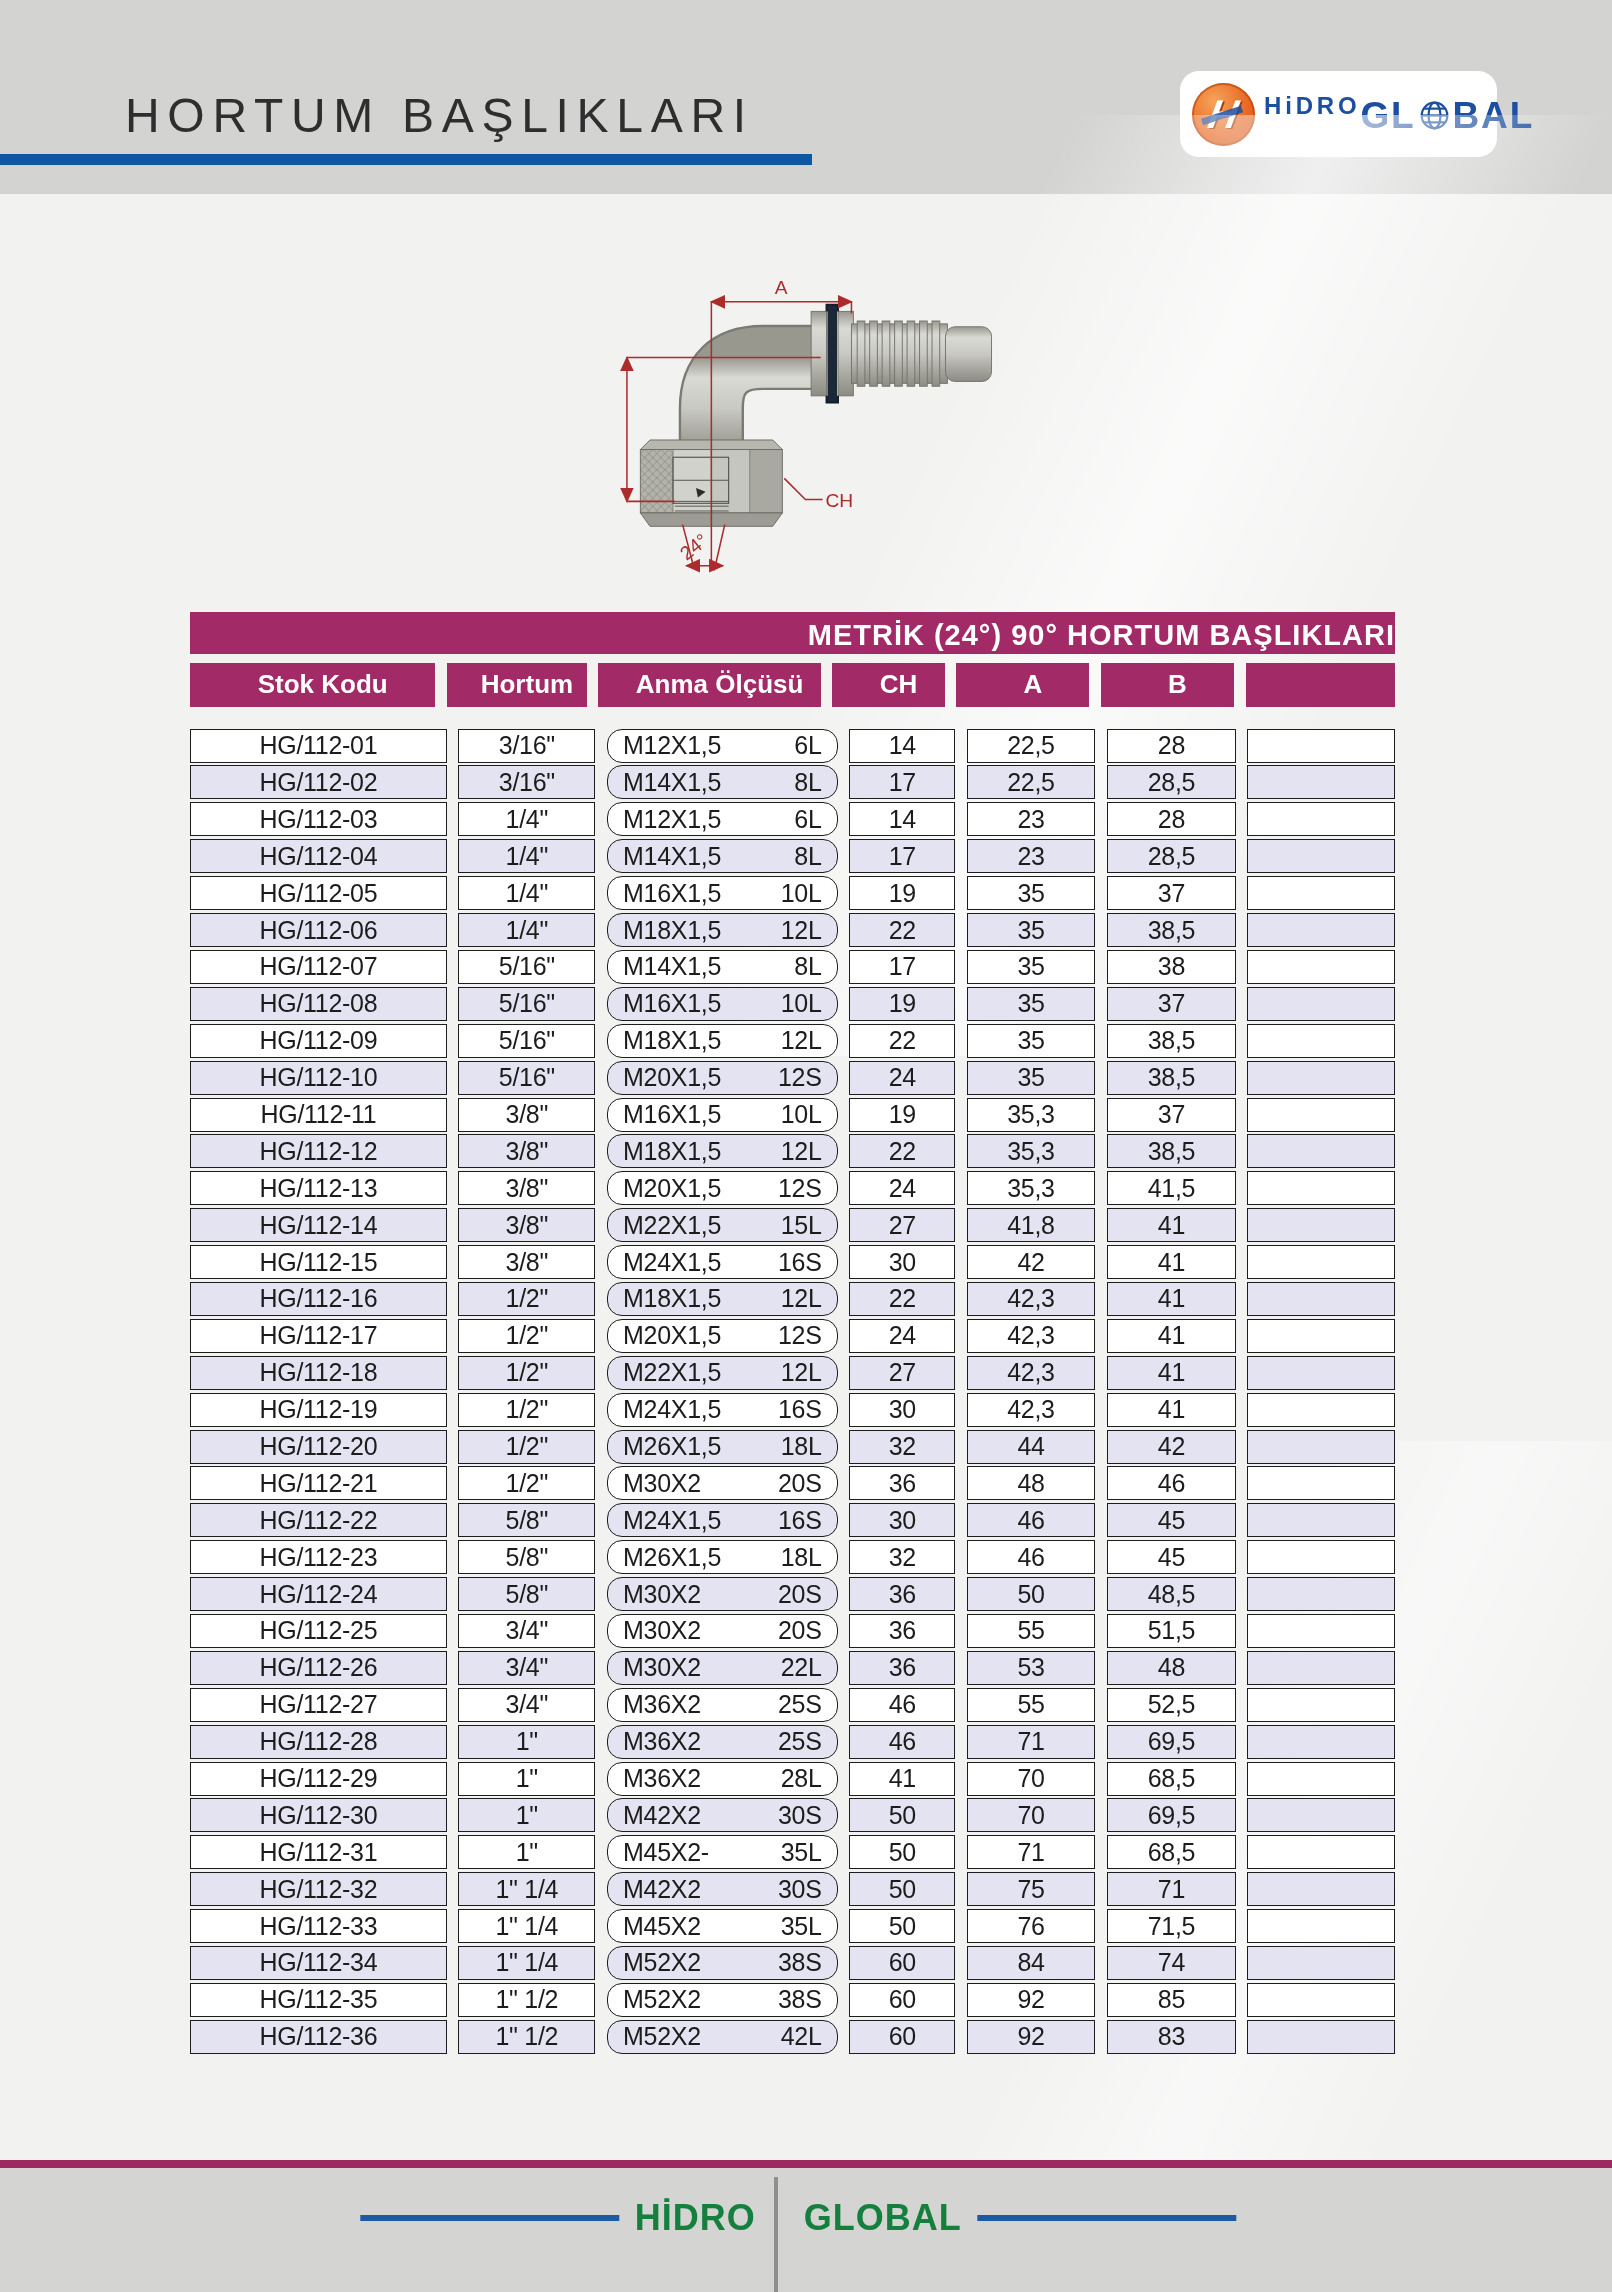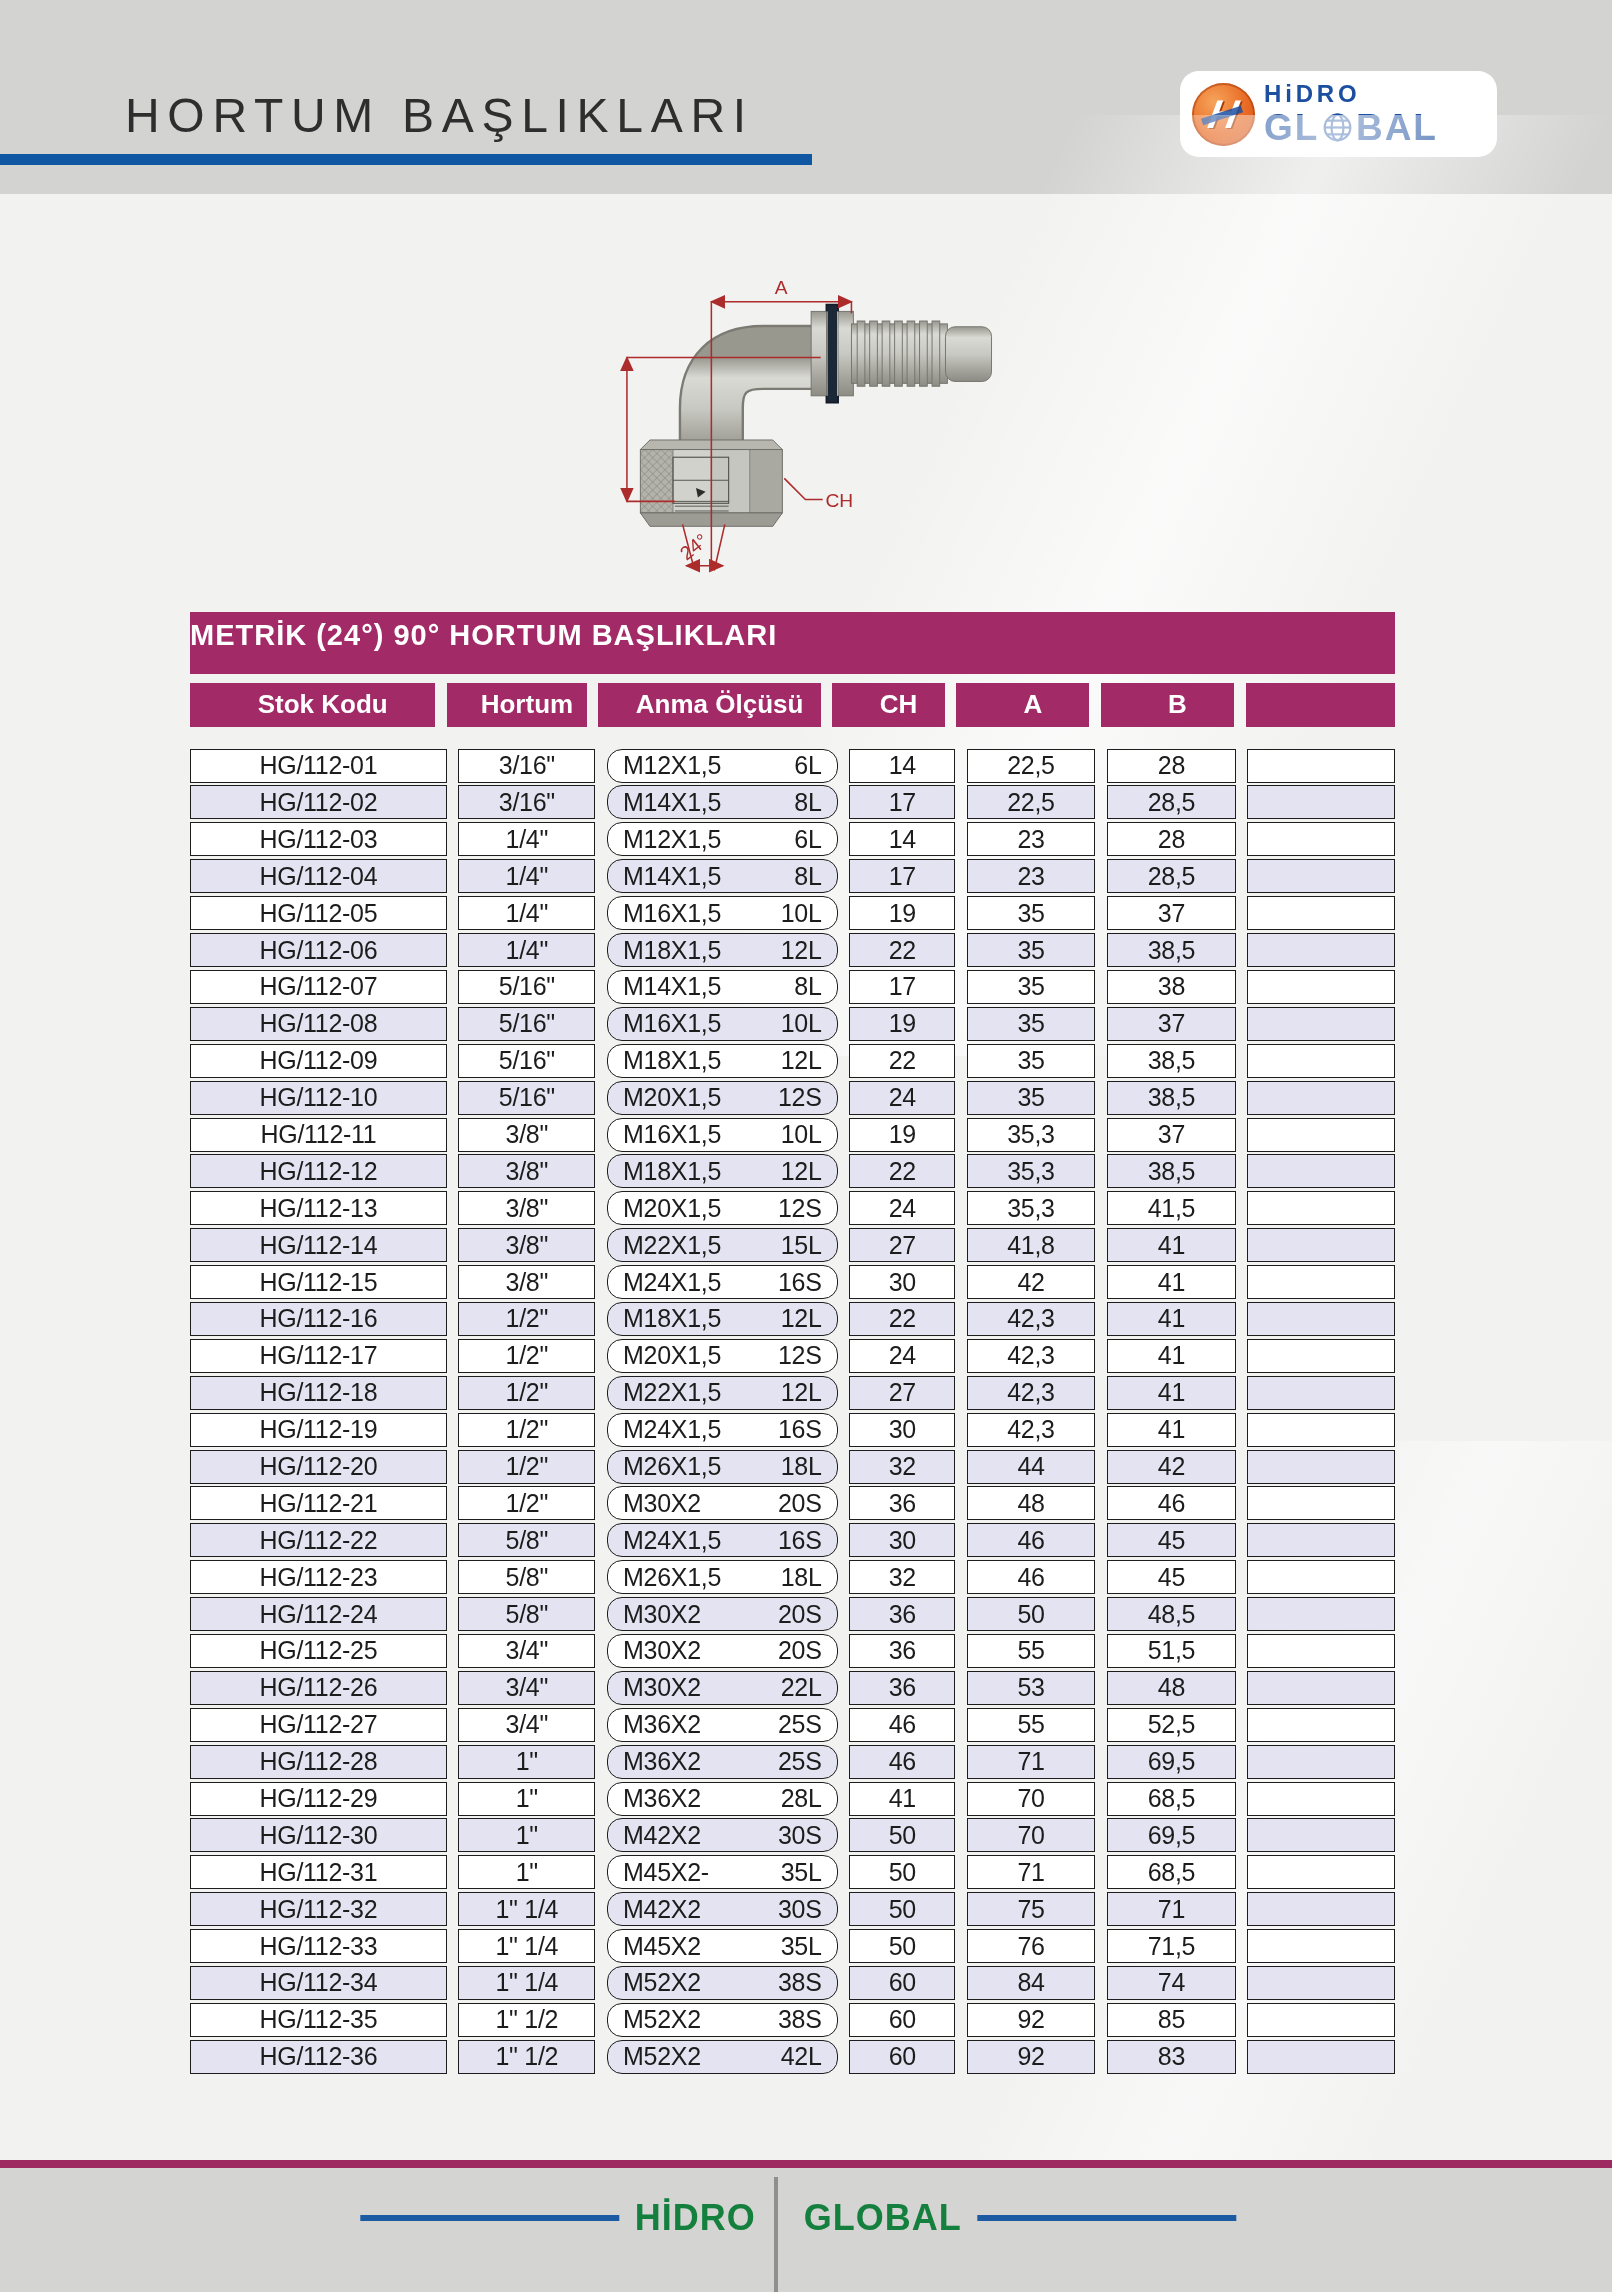--- a/index.html
+++ b/index.html
@@ -18,36 +18,36 @@
   .title-underline{position:absolute;left:0;top:154px;width:812px;height:10.6px;background:var(--blue-line);}
   
   .logo-box{position:absolute;left:1180px;top:71px;width:317px;height:86px;background:#fff;border-radius:19px;
     display:flex;align-items:center;padding:0 11.5px;box-sizing:border-box;gap:9.6px;}
   .logo-ball{width:63px;height:63px;border-radius:50%;flex:0 0 auto;position:relative;
     background:radial-gradient(circle at 35% 30%, #f6a45b, #e96a24 55%, #cf4d12);
     box-shadow:inset 0 0 0 1.9px rgba(170,60,10,.55);
     display:flex;align-items:center;justify-content:center;}
   .logo-ball .h{color:#fff;font-weight:bold;font-style:italic;font-size:40px;transform:skewX(-10deg);text-shadow:1.9px 1px 0 #a33c0c;}
   .logo-ball::after{content:"";position:absolute;left:9.6px;top:29px;width:42px;height:6.7px;background:var(--logo-blue);transform:rotate(-18deg);opacity:.85;}
-  .logo-text{display:flex;flex-direction:column;line-height:1;}
+  .logo-text{display:flex;line-height:1;}
   .logo-line1{font-size:24px;font-weight:bold;color:var(--logo-blue);letter-spacing:3.8px;}
   .logo-line2{font-size:37px;font-weight:bold;color:var(--logo-blue);letter-spacing:1.9px;display:flex;align-items:center;gap:1.9px;margin-top:2.9px;}
   .globe{width:33px;height:33px;display:block;}
   
   .sheen-a{position:absolute;left:596px;top:115px;width:1057px;height:941px;pointer-events:none;
     background:linear-gradient(115deg,rgba(255,255,255,0) 32%,rgba(255,255,255,.65) 50%,rgba(255,255,255,0) 68%);}
   .sheen-b{position:absolute;left:865px;top:1441px;width:865px;height:769px;pointer-events:none;
     background:linear-gradient(115deg,rgba(255,255,255,0) 35%,rgba(255,255,255,.5) 52%,rgba(255,255,255,0) 70%);}
   
   .drawing{position:absolute;left:615px;top:250px;}
   .dim{stroke:var(--dim-red);stroke-width:1.6;fill:none;}
   .dimtxt{fill:var(--dim-red);font-size:20px;font-family:"Liberation Sans",sans-serif;}
   
   .table-wrap{position:absolute;left:190px;top:612px;width:1205px;}
-  .tbl-title{height:62px;background:var(--magenta);color:#fff;font-weight:bold;font-size:29px;text-align:left;line-height:46px;letter-spacing:1px;}
+  .tbl-title{height:42px;background:var(--magenta);color:#fff;font-weight:bold;font-size:29px;text-align:right;line-height:46px;letter-spacing:1px;}
   .tbl-head{display:flex;gap:11.5px;margin-top:8.6px;}
   .hcell{height:44px;background:var(--magenta);color:#fff;font-weight:bold;font-size:26px;display:flex;align-items:center;justify-content:center;padding-left:20px;}
   .tbl-body{margin-top:22px;}
   .trow{display:flex;gap:11.5px;margin-bottom:2.9px;}
   .cell{height:34px;box-sizing:border-box;border:1.9px solid #1d1d1d;background:#fff;
     display:flex;align-items:center;justify-content:center;font-size:25px;color:#1c1c1c;letter-spacing:-0.3px;}
   .trow.alt .cell{background:var(--row-alt);}
   .c0{width:263px}.c1{width:140px}.c2{width:236px}.c3{width:108px}.c4{width:132px}.c5{width:132px}.c6{width:151px}
   .anma{justify-content:space-between;padding:0 15.4px;border-radius:15px;}
   

